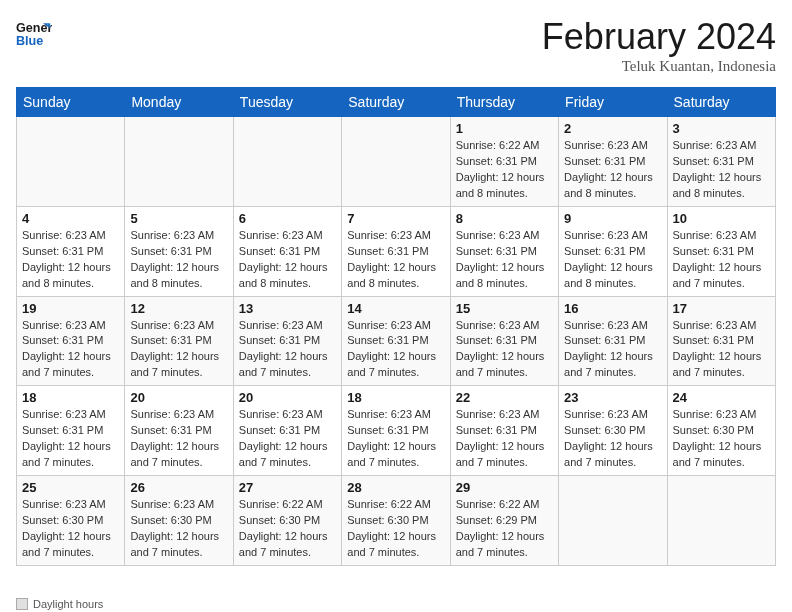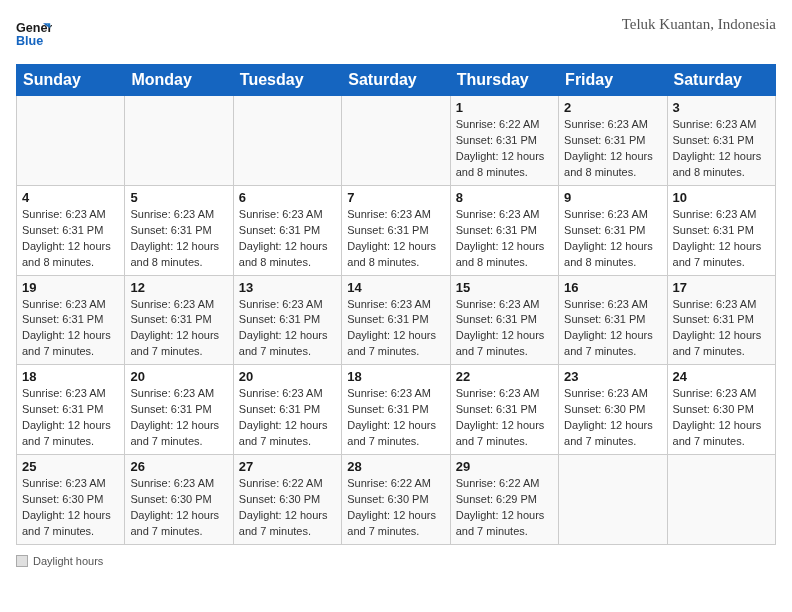--- a/index.html
+++ b/index.html
@@ -41,22 +41,22 @@
     table {
       width: 100%;
       border-collapse: collapse;
       font-size: 10px;
     }
     thead tr th {
       background-color: #1565c0;
       color: #fff;
       text-align: left;
       padding: 6px 6px;
-      font-size: 16px;
-      font-weight: bold;
+      font-size: 14px;
+      font-weight: normal;
       border: 1px solid #1565c0;
     }
     tbody tr td {
       border: 1px solid #ccc;
       vertical-align: top;
       padding: 4px 5px;
       width: calc(100% / 7);
       min-height: 80px;
       height: 88px;
     }
@@ -86,20 +86,21 @@
       display: flex;
       align-items: center;
       gap: 16px;
       font-size: 11px;
       color: #555;
     }
     .footer-item {
       display: flex;
       align-items: center;
       gap: 5px;
+      margin-top: 22px;
     }
     .legend-box {
       width: 12px;
       height: 12px;
       background: #e0e0e0;
       border: 1px solid #aaa;
     }
   </style>
 </head>
 <body>
@@ -107,20 +108,21 @@
 <div class="header">
   <div class="logo">
     <svg class="logo-icon" viewBox="0 0 40 40">
       <text x="0" y="18" font-size="14" font-weight="bold" fill="#1a1a1a">General</text>
       <text x="0" y="32" font-size="14" font-weight="bold" fill="#1565c0">Blue</text>
       <polygon points="30,8 38,14 34,8" fill="#1565c0"></polygon>
       <polygon points="34,8 38,14 38,8" fill="#1a75c4"></polygon>
     </svg>
   </div>
   <div class="title-block">
+    <div class="month-title">February 2024</div>
     <div class="location-title">Teluk Kuantan, Indonesia</div>
   </div>
 </div>
 
 <table>
   <thead>
     <tr id="weekday-header">
     <th>Sunday</th>
         <th>Monday</th>
         <th>Tuesday</th>

